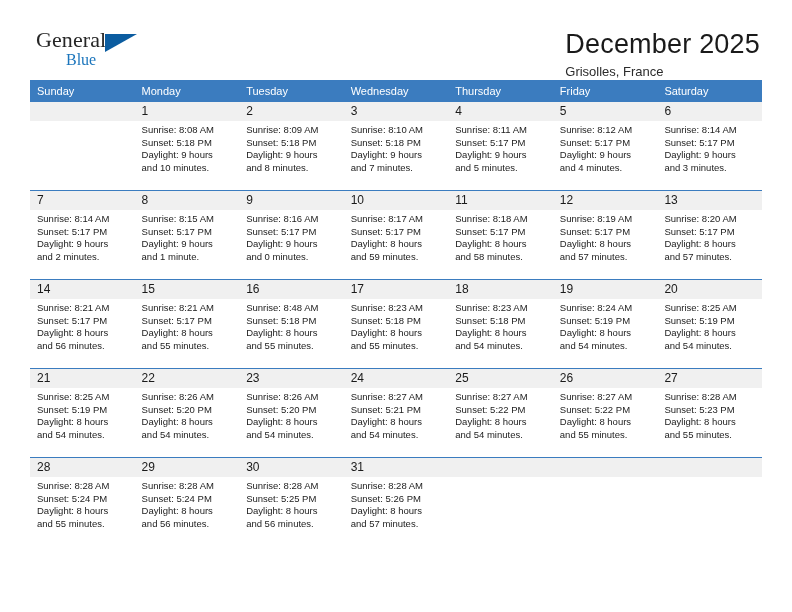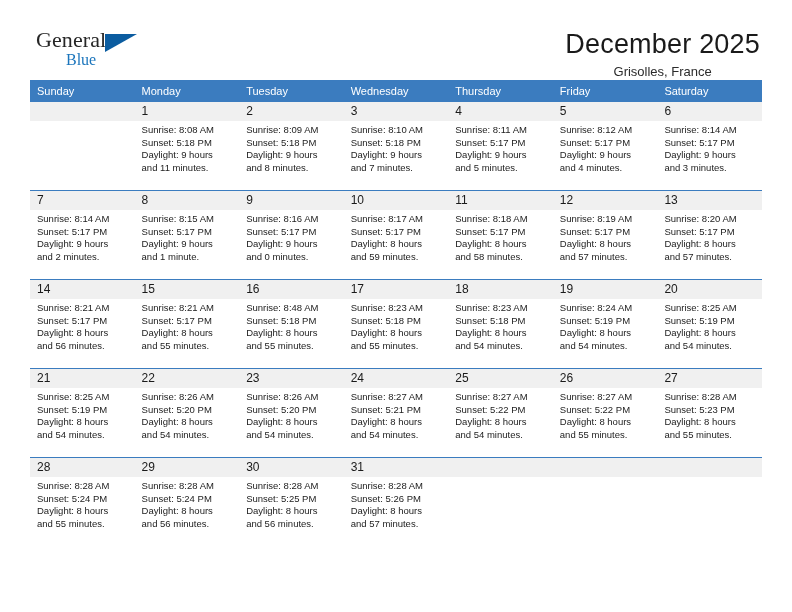--- a/index.html
+++ b/index.html
@@ -59,21 +59,21 @@
     position: absolute;
     left: 75px;
     top: 6px;
     width: 0;
     height: 0;
     border-left: 32px solid #0b5ca0;
     border-bottom: 18px solid transparent;
   }
 
   .titleblock {
-    text-align: center;
+    text-align: left;
     padding-right: 2px;
   }
   .cal-title {
     font-size: 27px;
     font-weight: normal;
     color: #1a1a1a;
     line-height: 32px;
     letter-spacing: 0.2px;
   }
   .cal-subtitle {
@@ -185,21 +185,21 @@
               </div>
             </div>
           </td>
           <td>
             <div class="cell">
               <div class="cell-daynum">1</div>
               <div class="cell-body">
                 <div>Sunrise: 8:08 AM</div>
                 <div>Sunset: 5:18 PM</div>
                 <div>Daylight: 9 hours</div>
-                <div>and 11 minutes.</div>
+                <div>and 10 minutes.</div>
               </div>
             </div>
           </td>
           <td>
             <div class="cell">
               <div class="cell-daynum">2</div>
               <div class="cell-body">
                 <div>Sunrise: 8:09 AM</div>
                 <div>Sunset: 5:18 PM</div>
                 <div>Daylight: 9 hours</div>

